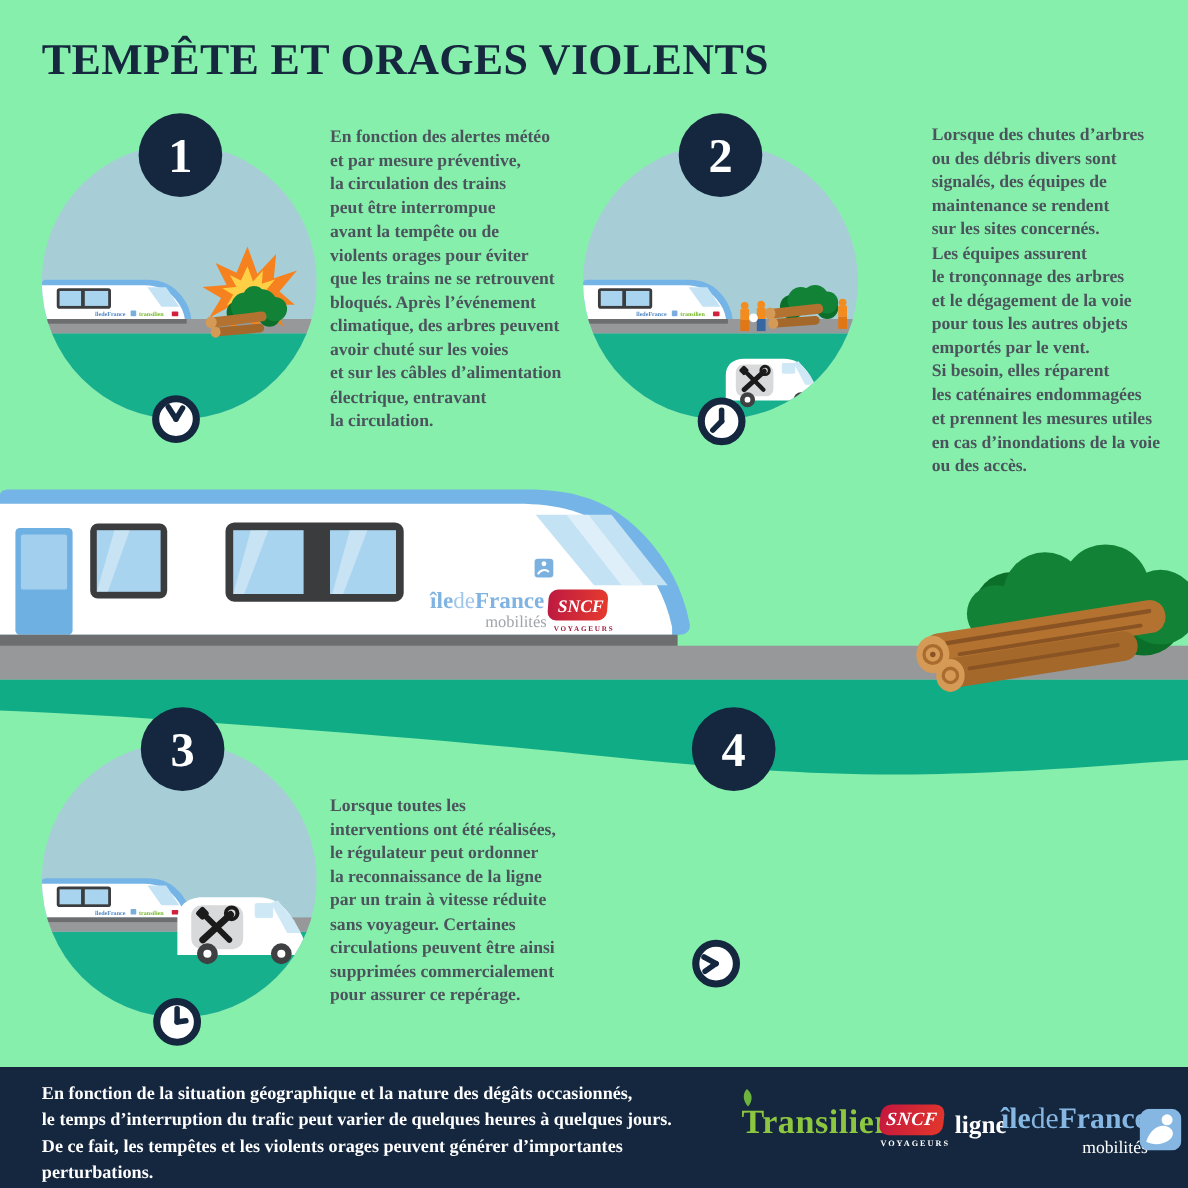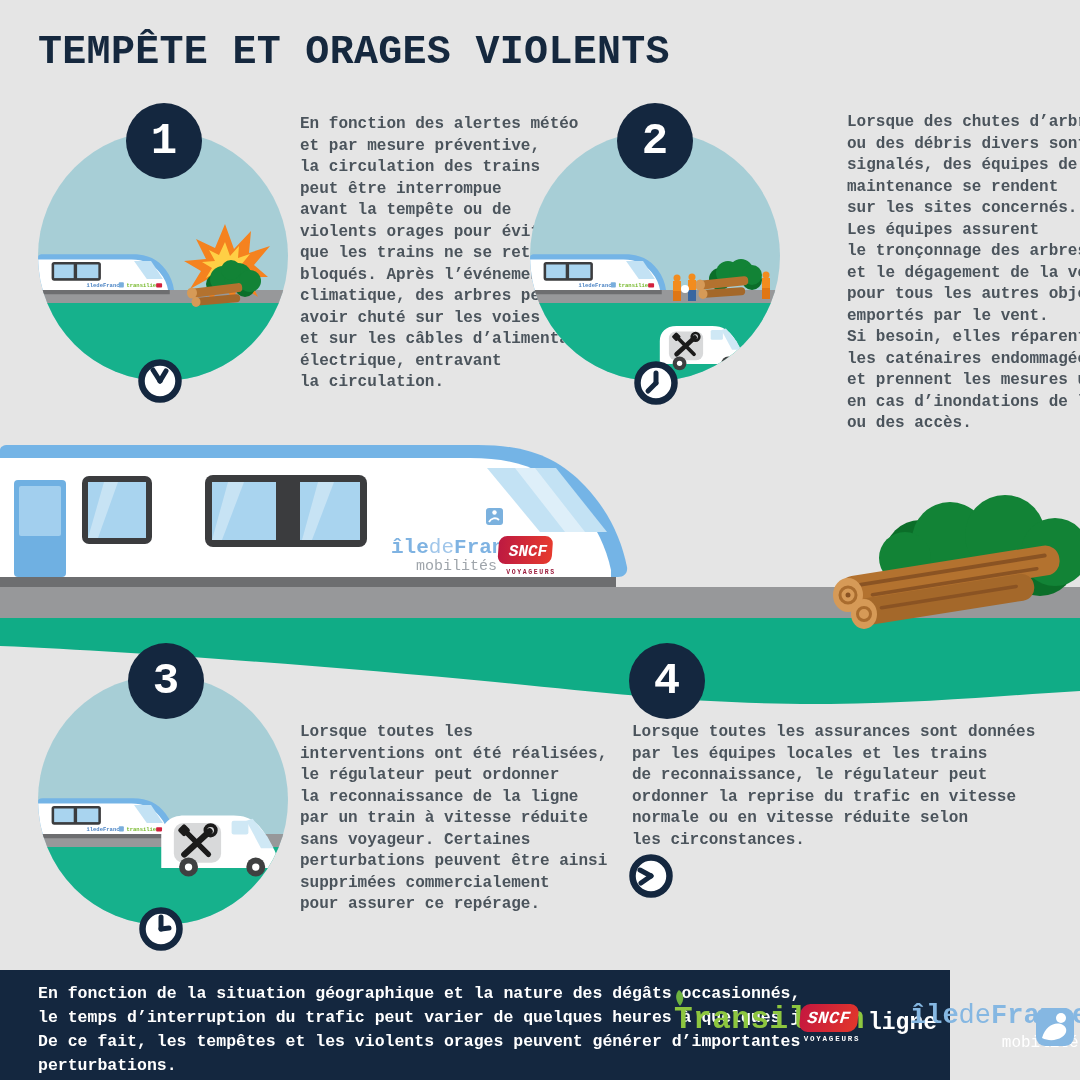--- a/index.html
+++ b/index.html
@@ -1,28 +1,28 @@
 <!DOCTYPE html>
 <html lang="fr"><head>
 <meta charset="utf-8">
 <style>
   html,body{margin:0;padding:0;background:#9fb8bc;}
-  .canvas{position:relative;width:1080px;height:1080px;background:#e5e5e5;overflow:hidden;
-          font-family:Liberation Mono, monospace;}
+  .canvas{position:relative;width:1080px;height:1080px;background:#86efac;overflow:hidden;
+          font-family:Liberation Serif, serif;}
   .page-title{position:absolute;left:38px;top:30px;font-size:40px;font-weight:800;
               letter-spacing:.3px;color:#15283e;margin:0;}
   .badge{position:absolute;width:76px;height:76px;border-radius:50%;background:#14273f;
          color:#fff;font-weight:800;font-size:44px;display:flex;align-items:center;
          justify-content:center;z-index:6;}
   .scene{position:absolute;z-index:5;}
   .clock{position:absolute;z-index:7;}
   .step-text{position:absolute;font-size:16px;font-weight:700;line-height:21.5px;
              color:#4b545c;white-space:pre;z-index:4;}
   .midband{position:absolute;left:0;top:440px;z-index:1;}
-  .footer{position:absolute;left:0;top:970px;width:950px;height:110px;background:#14273f;z-index:8;}
+  .footer{position:absolute;left:0;top:970px;width:1080px;height:110px;background:#14273f;z-index:8;}
   .footer-text{position:absolute;left:38px;top:12px;color:#ffffff;font-size:16.5px;
                font-weight:700;line-height:24px;white-space:pre;}
   .lg-transilien{position:absolute;left:674px;top:32px;color:#8dc63f;font-size:31px;
                  font-weight:800;letter-spacing:.5px;}
   .leaf{position:absolute;left:-3px;top:-13px;}
   .lg-sncf{position:absolute;left:800px;top:34px;width:64px;text-align:center;}
   .sncf-box{width:58px;height:28px;border-radius:9px;transform:skewX(-6deg);
             background:linear-gradient(105deg,#c4173f 0%,#e2372b 100%);
             display:flex;align-items:center;justify-content:center;}
   .sncf-box span{color:#fff;font-style:italic;font-weight:800;font-size:17px;letter-spacing:.5px;}
@@ -284,31 +284,25 @@
       <line x1="23" y1="23" x2="23" y2="11"></line>
         <line x1="23" y1="23" x2="31" y2="22"></line>
     </g>
   </svg>
   <div class="step-text" style="left:300px;top:722px">Lorsque toutes les
 interventions ont été réalisées,
 le régulateur peut ordonner
 la reconnaissance de la ligne
 par un train à vitesse réduite
 sans voyageur. Certaines
-perturbations peuvent être ainsi
+circulations peuvent être ainsi
 supprimées commercialement
 pour assurer ce repérage.</div>
 
   <div class="badge" style="left:629px;top:643px">4</div>
-  <div class="step-text" style="left:632px;top:722px">Lorsque toutes les assurances sont données
-par les équipes locales et les trains
-de reconnaissance, le régulateur peut
-ordonner la reprise du trafic en vitesse
-normale ou en vitesse réduite selon
-les circonstances.</div>
   <svg class="clock" style="left:628px;top:853px" width="46" height="46" viewBox="0 0 46 46">
     <circle cx="23" cy="23" r="18.5" fill="#fff" stroke="#14273f" stroke-width="6.5"></circle>
     <g stroke="#14273f" stroke-width="5" stroke-linecap="round">
       <line x1="23" y1="23" x2="12" y2="17"></line>
         <line x1="23" y1="23" x2="13" y2="30"></line>
     </g>
   </svg>
 
   <div class="footer">
     <div class="footer-text">En fonction de la situation géographique et la nature des dégâts occasionnés,

